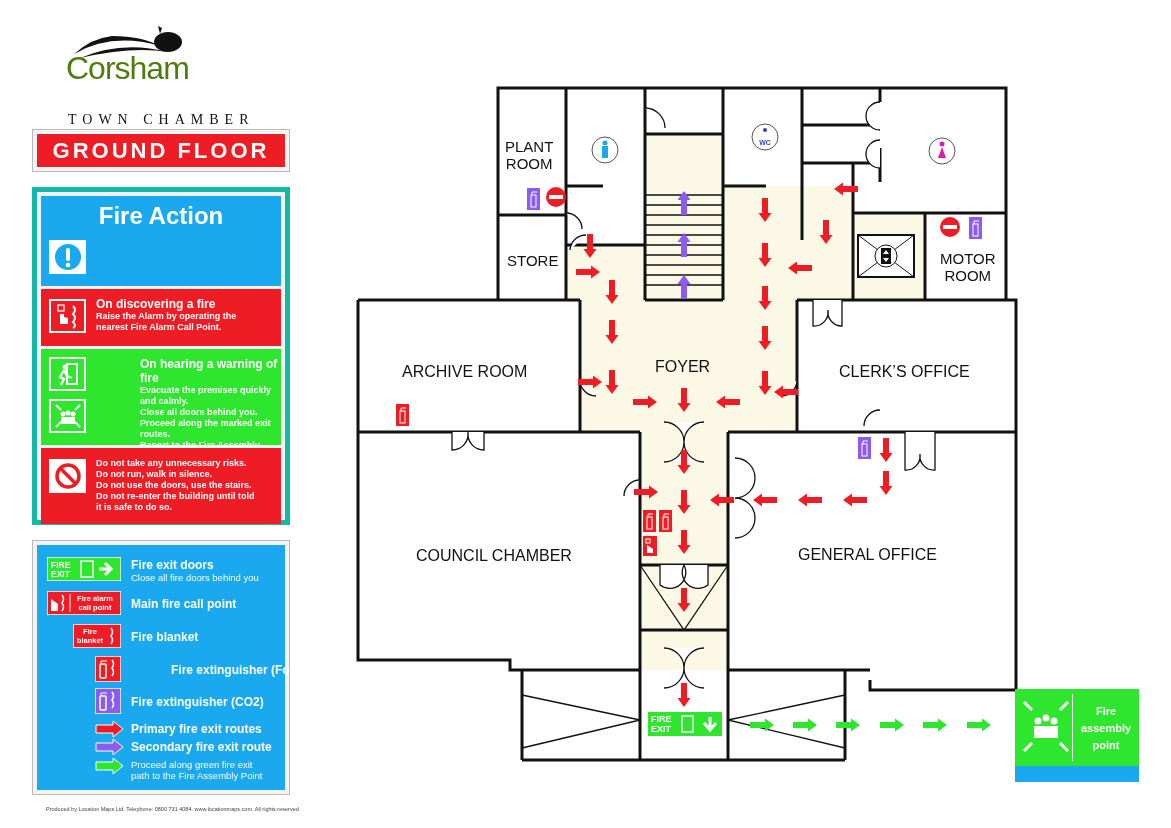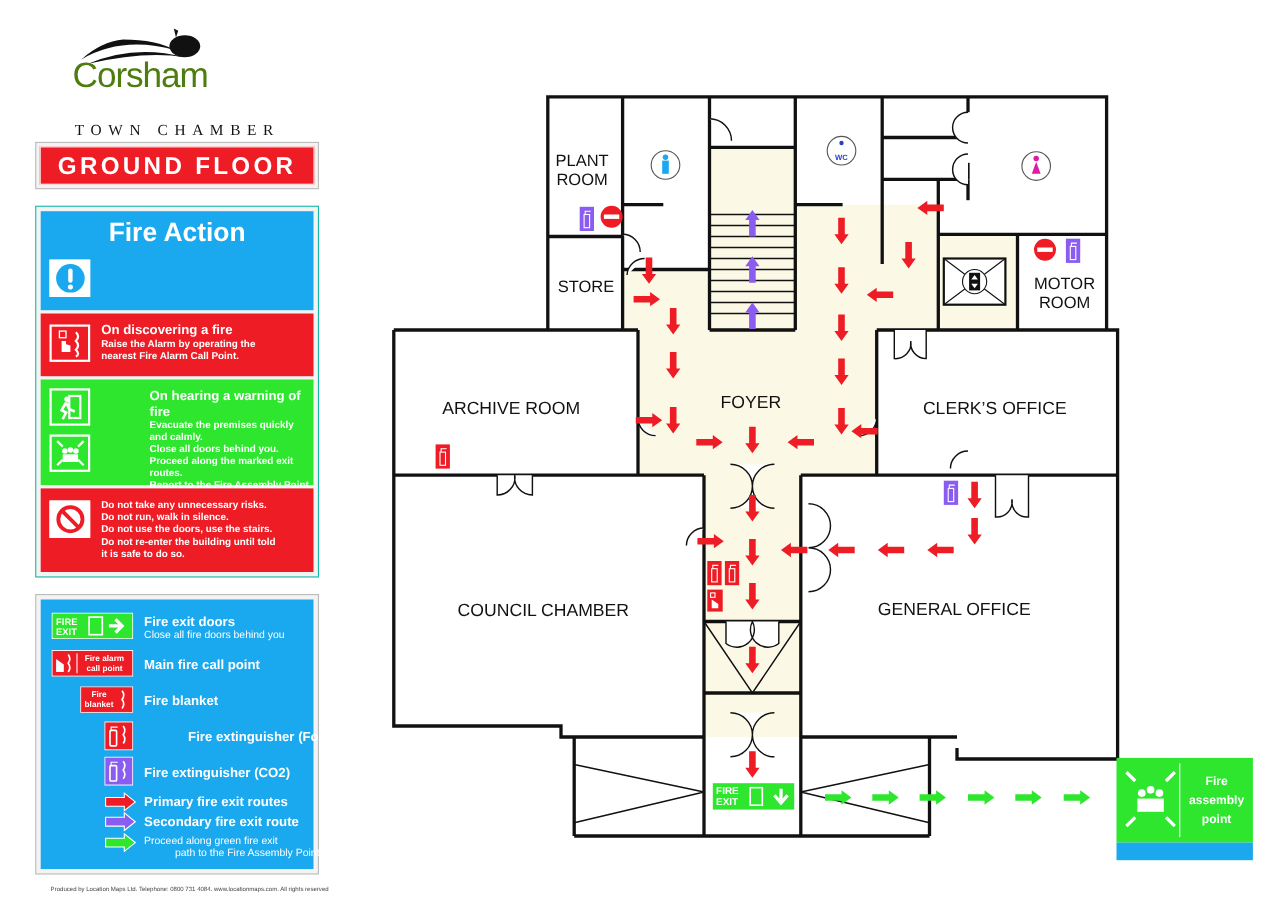--- a/index.html
+++ b/index.html
@@ -6,21 +6,21 @@
   body{width:1171px;height:828px;position:relative;overflow:hidden;font-family:"Liberation Sans",sans-serif;}
   .abs{position:absolute;}
   
   #logo{left:62px;top:24px;width:200px;height:85px;}
   #logo .brand{position:absolute;left:4px;top:28px;font-family:Liberation Sans, sans-serif;font-size:32px;color:#4d7c0f;letter-spacing:-1px;line-height:1;}
   #logo .sub{position:absolute;left:6px;top:88px;font-family:"Liberation Serif",serif;font-size:14px;letter-spacing:6px;color:#111;white-space:nowrap;}
   
   #floor-banner{left:32px;top:129px;width:258px;height:43px;border:1px solid #bbb;background:#f3f3f3;box-sizing:border-box;padding:3px;}
   #floor-banner .in{background:#ee1c25;height:100%;border:1px solid #fff;box-sizing:border-box;color:#fff;font-weight:bold;font-size:22px;letter-spacing:3px;text-align:center;line-height:34px;}
   
-  #fire-action{left:32px;top:187px;width:258px;height:338px;border:1px solid #14b8a6;background:#f3f3f3;box-sizing:border-box;padding:4px;}
+  #fire-action{left:32px;top:187px;width:258px;height:338px;border:5px solid #14b8a6;background:#f3f3f3;box-sizing:border-box;padding:4px;}
   .fa-block{position:absolute;left:4px;right:4px;color:#fff;font-weight:bold;}
   .fa-blue{background:#1aa8ee;top:4px;height:90px;}
   .fa-red1{background:#ee1c25;top:97px;height:57px;}
   .fa-green{background:#2ee62e;top:157px;height:96px;}
   .fa-red2{background:#ee1c25;top:256px;height:76px;}
   .fa-title{position:absolute;left:0;right:0;top:10px;text-align:center;font-size:24px;}
   .fa-iconbox{position:absolute;width:37px;height:34px;background:#fff;border:1px solid #fff;box-sizing:border-box;display:flex;align-items:center;justify-content:center;}
   .fa-text{position:absolute;left:55px;font-size:9px;line-height:11px;}
   .fa-head{font-size:12px;line-height:14px;}
   
@@ -187,21 +187,21 @@
       <svg class="abs" style="left:58px;top:0;" width="30" height="18">
           <path d="M1 5 h17 v-4 l10 8 l-10 8 v-4 h-17z" fill="#8a5cf0" stroke="#fff" stroke-width="1"></path>
         </svg>
       <div class="lg-label" style="top:2px;">Secondary fire exit route</div>
     </div>
     <div class="lg-row" style="top:212px;">
       <svg class="abs" style="left:58px;top:0;" width="30" height="18">
           <path d="M1 5 h17 v-4 l10 8 l-10 8 v-4 h-17z" fill="#2ee62e" stroke="#fff" stroke-width="1"></path>
         </svg>
       <div class="lg-sub" style="top:2px;">Proceed along green fire exit</div>
-      <div class="lg-sub" style="top:13px;margin-left:28px;">path to the Fire Assembly Point</div>
+      <div class="lg-sub" style="top:13px;">path to the Fire Assembly Point</div>
     </div>
   </div>
 </div>
 <div id="credit" class="abs">Produced by Location Maps Ltd. Telephone: 0800 731 4084. www.locationmaps.com. All rights reserved</div>
 
 <svg id="plan" class="abs" width="1171" height="828">
   <g fill="#fbf9e6">
     <rect x="645" y="134" width="78" height="168"></rect>
     <rect x="723" y="186" width="130" height="116"></rect>
     <rect x="853" y="214" width="72" height="86"></rect>

